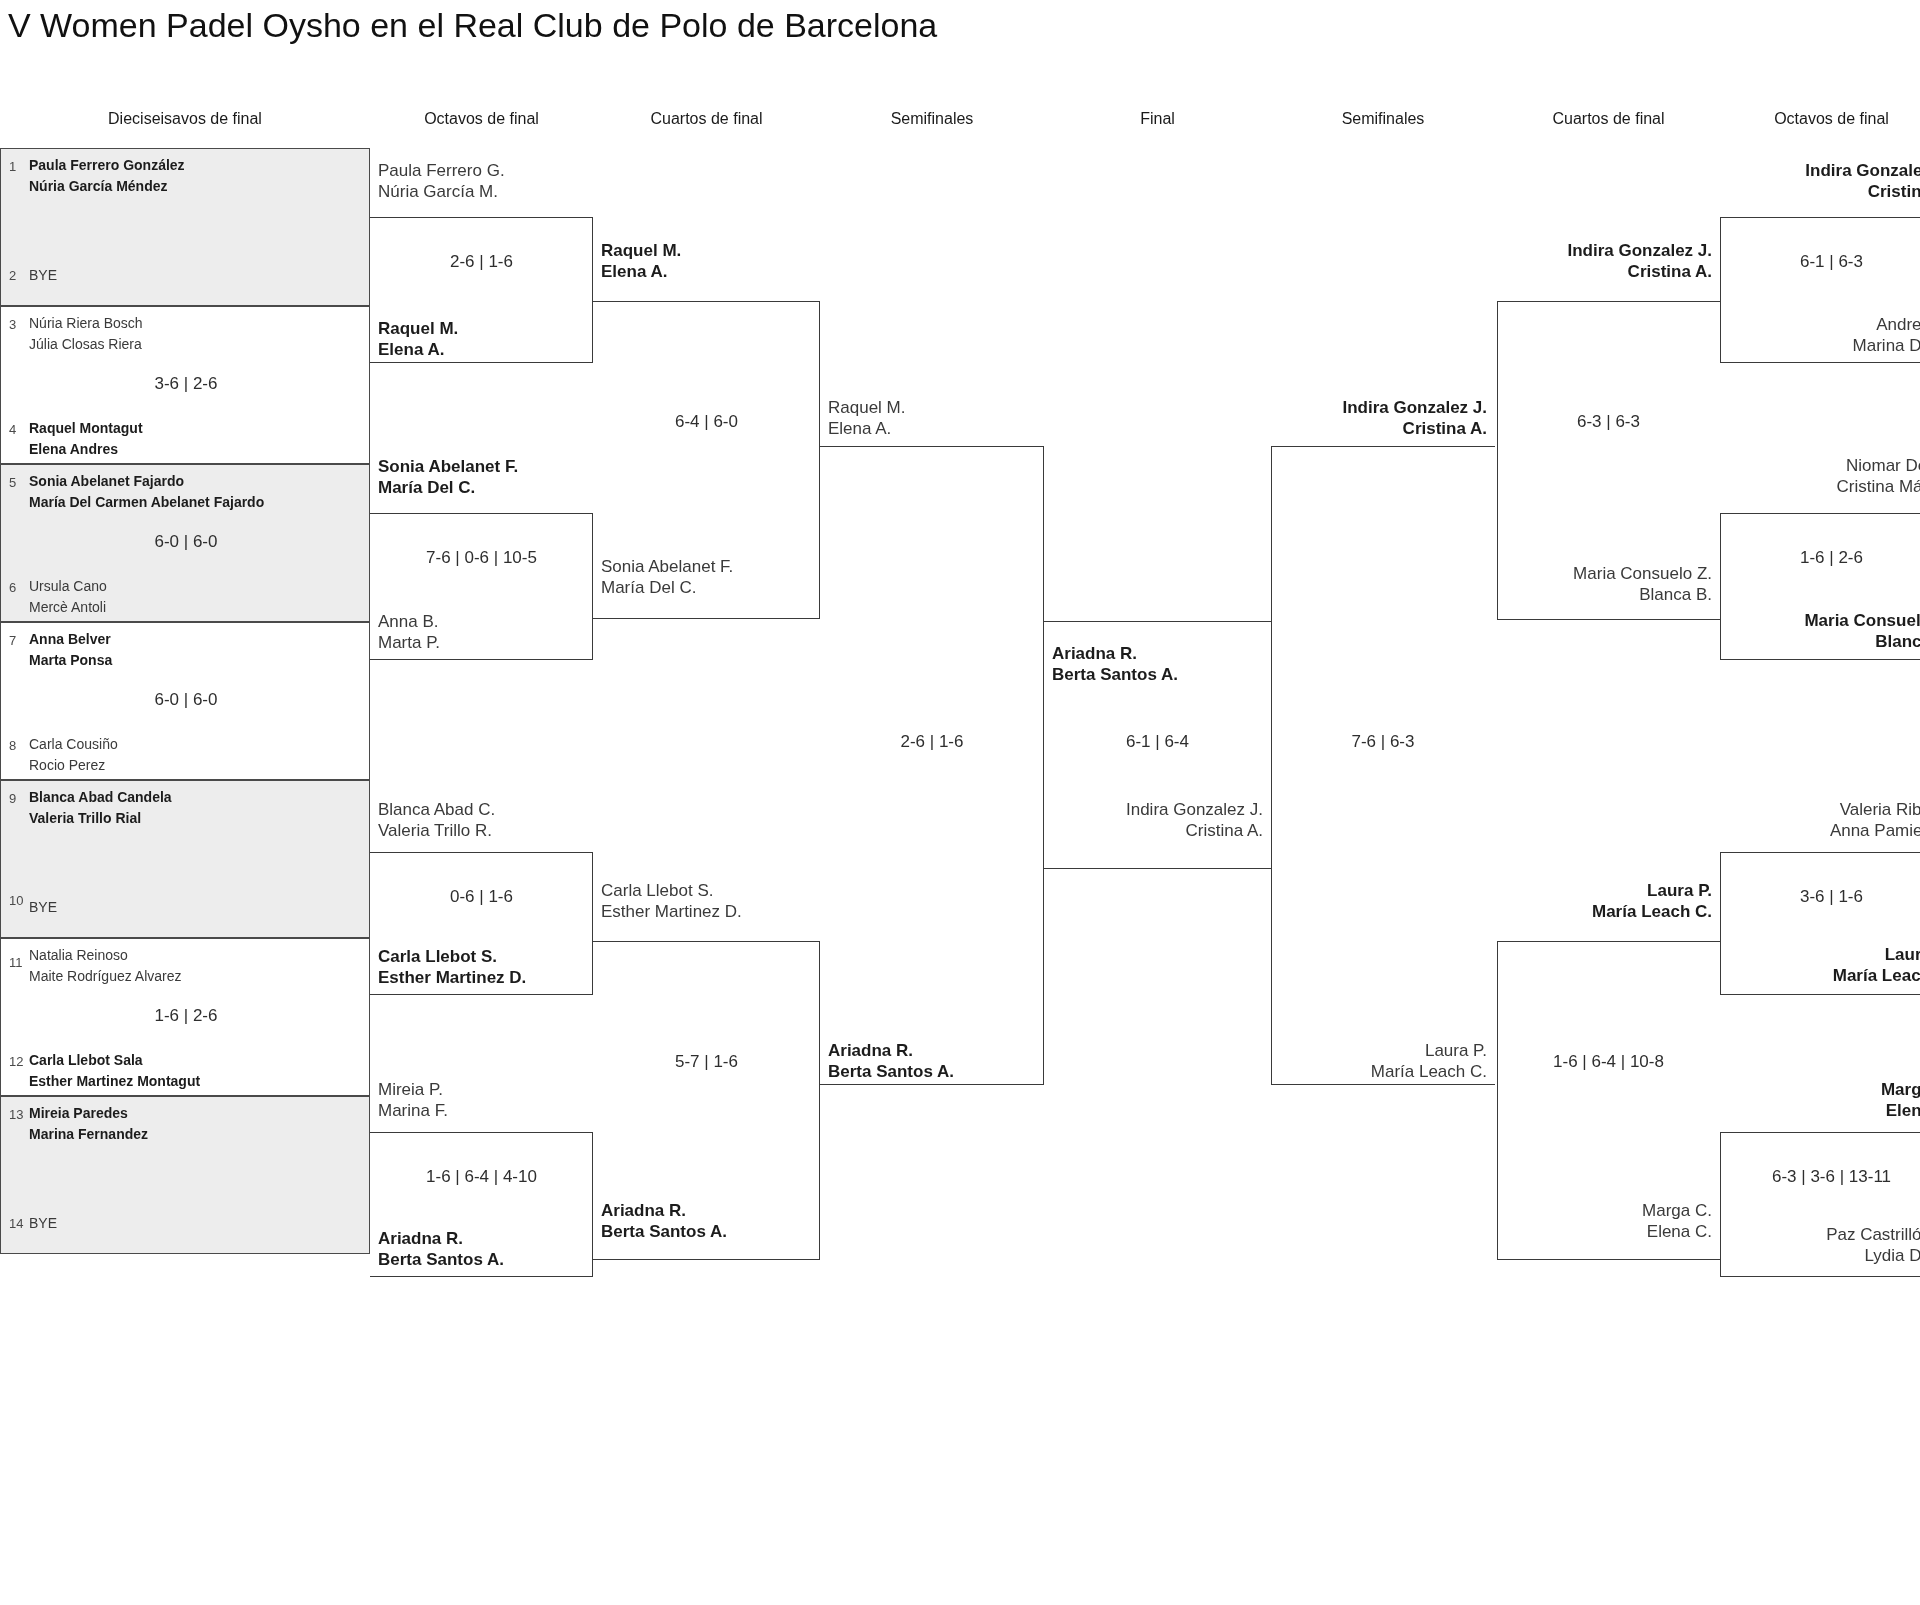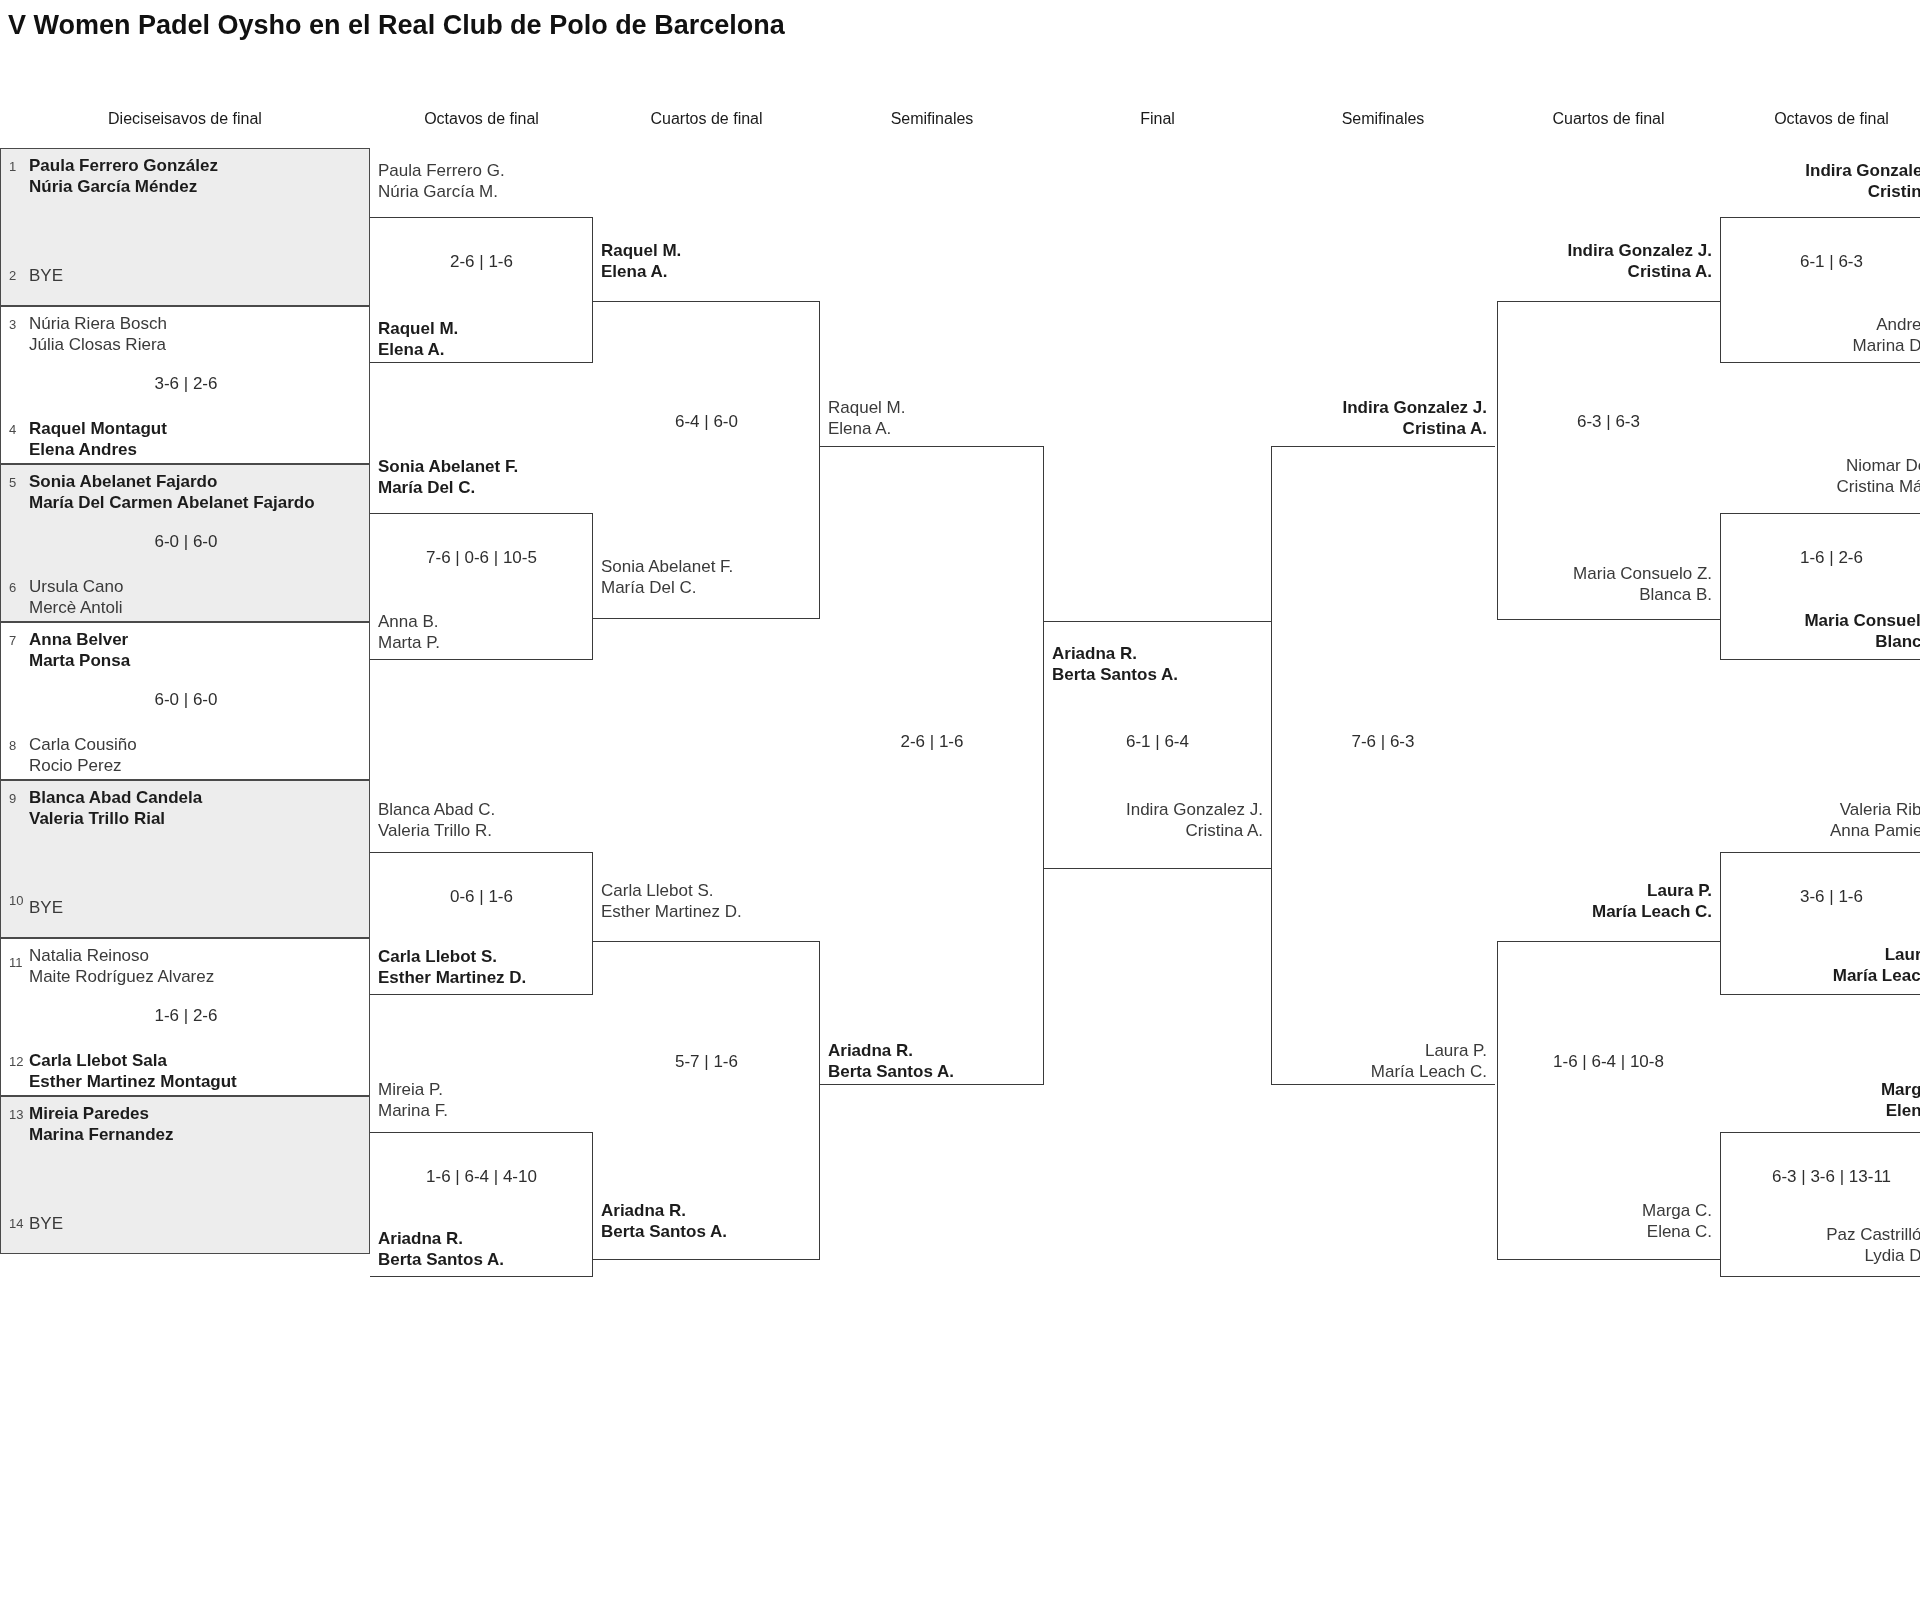--- a/index.html
+++ b/index.html
@@ -1,23 +1,23 @@
 <!DOCTYPE html>
 <html><head>
 <meta charset="utf-8">
 <style>
   html,body{margin:0;padding:0;background:#fff;}
   #canvas{position:relative;width:1920px;height:1605px;overflow:hidden;background:#fff;
           font-family:"Liberation Sans",sans-serif;color:#1d1d1d;}
-  .title{position:absolute;left:8px;top:8px;font-size:27px;font-weight:700;line-height:34px;color:#111;}
+  .title{position:absolute;left:8px;top:8px;font-size:34px;font-weight:400;line-height:34px;color:#111;}
   .hdr{position:absolute;top:110px;text-align:center;font-size:16px;color:#1a1a1a;white-space:nowrap;}
   .sbox{position:absolute;left:0;width:370px;height:158px;border:1px solid #4a4a4a;box-sizing:border-box;background:#fff;}
   .sbox.shaded{background:#ededed;}
   .snum{position:absolute;left:8px;font-size:13px;color:#4a4a4a;}
-  .steam{position:absolute;left:28px;font-size:17px;line-height:21px;color:#3a3a3a;white-space:nowrap;}
+  .steam{position:absolute;left:28px;font-size:14px;line-height:21px;color:#3a3a3a;white-space:nowrap;}
   .mbox{position:absolute;border:1px solid #3a3a3a;box-sizing:border-box;}
   .mbox.nl{border-left:none;}
   .mbox.nr{border-right:none;}
   .mbox.tb{border-left:none;border-right:none;}
   .t1{position:absolute;font-size:17px;line-height:21px;color:#3a3a3a;white-space:nowrap;}
   .b{font-weight:700;color:#1c1c1c;}
   .ra{text-align:right;}
   .sc{position:absolute;text-align:center;font-size:17px;color:#2e2e2e;white-space:nowrap;}
 </style>
 </head>

